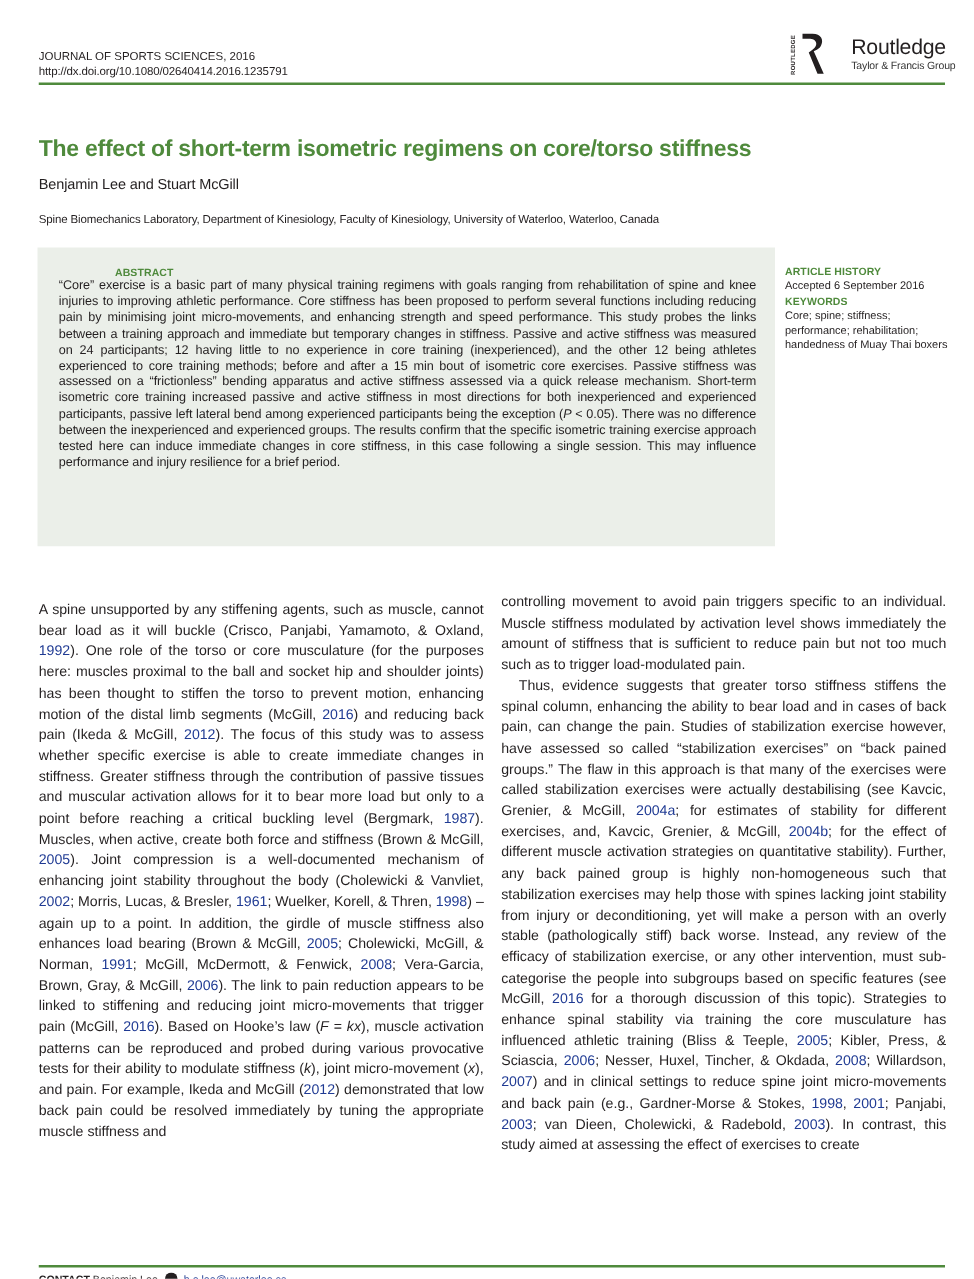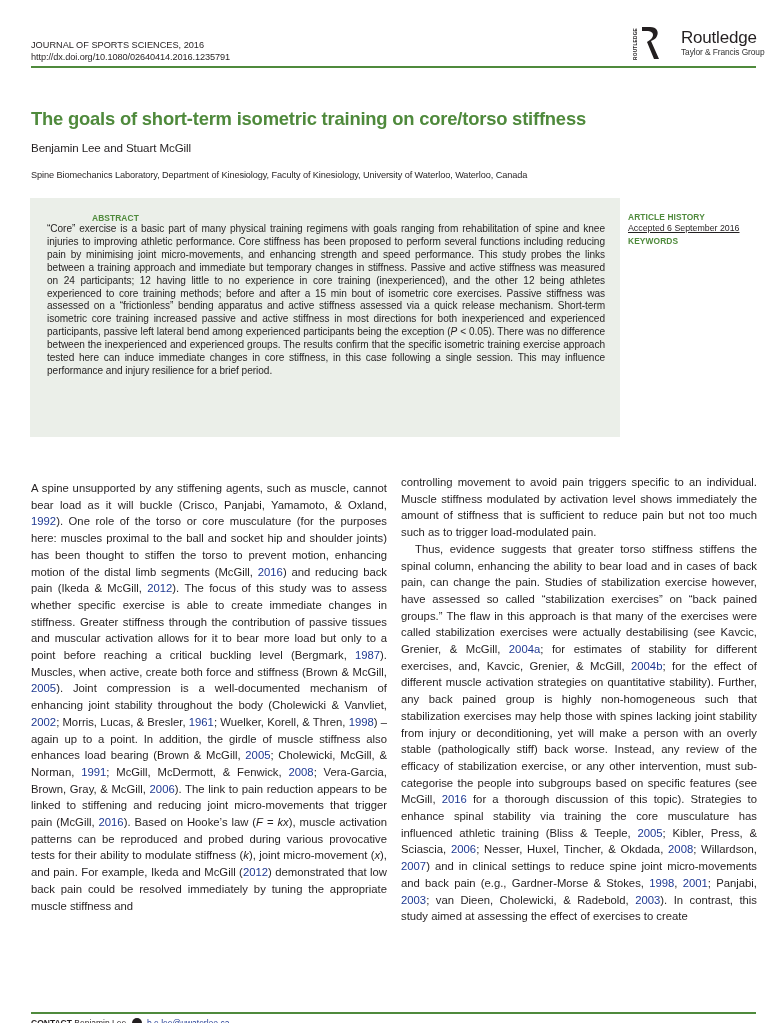--- a/index.html
+++ b/index.html
@@ -21,21 +21,21 @@
     .title { position: absolute; left: 31px; top: 108px; font-size: 18.4px; font-weight: bold; color: #4f8a3c; letter-spacing: -0.2px; line-height: 22px; }
     .authors { position: absolute; left: 31px; top: 141px; font-size: 11.6px; color: #231f20; letter-spacing: -0.1px; }
     .affiliation { position: absolute; left: 31px; top: 170px; font-size: 9.2px; color: #231f20; letter-spacing: -0.1px; }
 
     .abstract-box { position: absolute; left: 30px; top: 198px; width: 590px; height: 239px; background: #ebefe9; }
     .abstract-label { position: absolute; left: 47px; top: 213px; font-size: 8.4px; font-weight: bold; color: #4f8a3c; letter-spacing: 0.1px; margin-left: 45px; }
     .abstract-text { position: absolute; left: 47px; top: 223px; width: 558px; font-size: 10.1px; line-height: 12.9px; text-align: justify; color: #231f20; letter-spacing: -0.05px; }
 
     .side-block { position: absolute; left: 628px; width: 130px; }
     .side-label { font-size: 8.4px; font-weight: bold; color: #4f8a3c; letter-spacing: 0.1px; line-height: 11px; }
-    .side-text { font-size: 8.8px; color: #231f20; line-height: 11.5px; text-decoration: underline; }
+    .side-text { font-size: 8.8px; color: #231f20; line-height: 11.5px; }
     .history { top: 212px; }
     .keywords { top: 236px; }
 
     .col { position: absolute; top: 480px; width: 356px; font-size: 11.3px; line-height: 16.7px; color: #231f20; text-align: justify; }
     .col-left { left: 31px; }
     .col-right { left: 401px; top: 474px; }
     .section-head { font-size: 12.4px; font-weight: bold; color: #4f8a3c; line-height: 16px; margin-bottom: 9px; text-align: left; }
     .col p { margin: 0; }
     .col p.indent { text-indent: 14px; }
     .ref { color: #1f3a93; }
@@ -62,34 +62,35 @@
     </svg>
   </div>
   <div class="logo-text">
     <div class="brand">Routledge</div>
     <div class="sub">Taylor &amp; Francis Group</div>
   </div>
 </div>
 
 <div class="rule-top"></div>
 
-<h1 class="title">The goals of short-term isometric training on core/torso stiffness</h1>
+<h1 class="title">The effect of short-term isometric regimens on core/torso stiffness</h1>
 <div class="authors">Benjamin Lee and Stuart McGill</div>
 <div class="affiliation">Spine Biomechanics Laboratory, Department of Kinesiology, Faculty of Kinesiology, University of Waterloo, Waterloo, Canada</div>
 
 <div class="abstract-box"></div>
 <div class="abstract-label">ABSTRACT</div>
 <div class="abstract-text"><span>“Core” exercise is a basic part of many physical training regimens with goals ranging from rehabilitation of spine and knee injuries to improving athletic performance. Core stiffness has been proposed to perform several functions including reducing pain by minimising joint micro-movements, and enhancing strength and speed performance. This study probes the links between a training approach and immediate but temporary changes in stiffness. Passive and active stiffness was measured on 24 participants; 12 having little to no experience in core training (inexperienced), and the other 12 being athletes experienced to core training methods; before and after a 15 min bout of isometric core exercises. Passive stiffness was assessed on a “frictionless” bending apparatus and active stiffness assessed via a quick release mechanism. Short-term isometric core training increased passive and active stiffness in most directions for both inexperienced and experienced participants, passive left lateral bend among experienced participants being the exception (</span><span class="it">P</span><span> &lt; 0.05). There was no difference between the inexperienced and experienced groups. The results confirm that the specific isometric training exercise approach tested here can induce immediate changes in core stiffness, in this case following a single session. This may influence performance and injury resilience for a brief period.</span></div>
 
 <div class="side-block history">
   <div class="side-label">ARTICLE HISTORY</div>
   <div class="side-text">Accepted 6 September 2016</div>
 </div>
 <div class="side-block keywords">
   <div class="side-label">KEYWORDS</div>
+  <div class="side-text">Core; spine; stiffness; performance; rehabilitation; handedness of Muay Thai boxers</div>
 </div>
 
 <div class="col col-left">
   <p><span>A spine unsupported by any stiffening agents, such as muscle, cannot bear load as it will buckle (Crisco, Panjabi, Yamamoto, &amp; Oxland, </span><span class="ref">1992</span><span>). One role of the torso or core musculature (for the purposes here: muscles proximal to the ball and socket hip and shoulder joints) has been thought to stiffen the torso to prevent motion, enhancing motion of the distal limb segments (McGill, </span><span class="ref">2016</span><span>) and reducing back pain (Ikeda &amp; McGill, </span><span class="ref">2012</span><span>). The focus of this study was to assess whether specific exercise is able to create immediate changes in stiffness. Greater stiffness through the contribution of passive tissues and muscular activation allows for it to bear more load but only to a point before reaching a critical buckling level (Bergmark, </span><span class="ref">1987</span><span>). Muscles, when active, create both force and stiffness (Brown &amp; McGill, </span><span class="ref">2005</span><span>). Joint compression is a well-documented mechanism of enhancing joint stability throughout the body (Cholewicki &amp; Vanvliet, </span><span class="ref">2002</span><span>; Morris, Lucas, &amp; Bresler, </span><span class="ref">1961</span><span>; Wuelker, Korell, &amp; Thren, </span><span class="ref">1998</span><span>) – again up to a point. In addition, the girdle of muscle stiffness also enhances load bearing (Brown &amp; McGill, </span><span class="ref">2005</span><span>; Cholewicki, McGill, &amp; Norman, </span><span class="ref">1991</span><span>; McGill, McDermott, &amp; Fenwick, </span><span class="ref">2008</span><span>; Vera-Garcia, Brown, Gray, &amp; McGill, </span><span class="ref">2006</span><span>). The link to pain reduction appears to be linked to stiffening and reducing joint micro-movements that trigger pain (McGill, </span><span class="ref">2016</span><span>). Based on Hooke’s law (</span><span class="it">F</span><span> = </span><span class="it">kx</span><span>), muscle activation patterns can be reproduced and probed during various provocative tests for their ability to modulate stiffness (</span><span class="it">k</span><span>), joint micro-movement (</span><span class="it">x</span><span>), and pain. For example, Ikeda and McGill (</span><span class="ref">2012</span><span>) demonstrated that low back pain could be resolved immediately by tuning the appropriate muscle stiffness and</span></p>
 </div>
 
 <div class="col col-right">
   <p><span>controlling movement to avoid pain triggers specific to an individual. Muscle stiffness modulated by activation level shows immediately the amount of stiffness that is sufficient to reduce pain but not too much such as to trigger load-modulated pain.</span></p>
   <p class="indent"><span>Thus, evidence suggests that greater torso stiffness stiffens the spinal column, enhancing the ability to bear load and in cases of back pain, can change the pain. Studies of stabilization exercise however, have assessed so called “stabilization exercises” on “back pained groups.” The flaw in this approach is that many of the exercises were called stabilization exercises were actually destabilising (see Kavcic, Grenier, &amp; McGill, </span><span class="ref">2004a</span><span>; for estimates of stability for different exercises, and, Kavcic, Grenier, &amp; McGill, </span><span class="ref">2004b</span><span>; for the effect of different muscle activation strategies on quantitative stability). Further, any back pained group is highly non-homogeneous such that stabilization exercises may help those with spines lacking joint stability from injury or deconditioning, yet will make a person with an overly stable (pathologically stiff) back worse. Instead, any review of the efficacy of stabilization exercise, or any other intervention, must sub-categorise the people into subgroups based on specific features (see McGill, </span><span class="ref">2016</span><span> for a thorough discussion of this topic). Strategies to enhance spinal stability via training the core musculature has influenced athletic training (Bliss &amp; Teeple, </span><span class="ref">2005</span><span>; Kibler, Press, &amp; Sciascia, </span><span class="ref">2006</span><span>; Nesser, Huxel, Tincher, &amp; Okdada, </span><span class="ref">2008</span><span>; Willardson, </span><span class="ref">2007</span><span>) and in clinical settings to reduce spine joint micro-movements and back pain (e.g., Gardner-Morse &amp; Stokes, </span><span class="ref">1998</span><span>, </span><span class="ref">2001</span><span>; Panjabi, </span><span class="ref">2003</span><span>; van Dieen, Cholewicki, &amp; Radebold, </span><span class="ref">2003</span><span>). In contrast, this study aimed at assessing the effect of exercises to create</span></p>
 </div>

